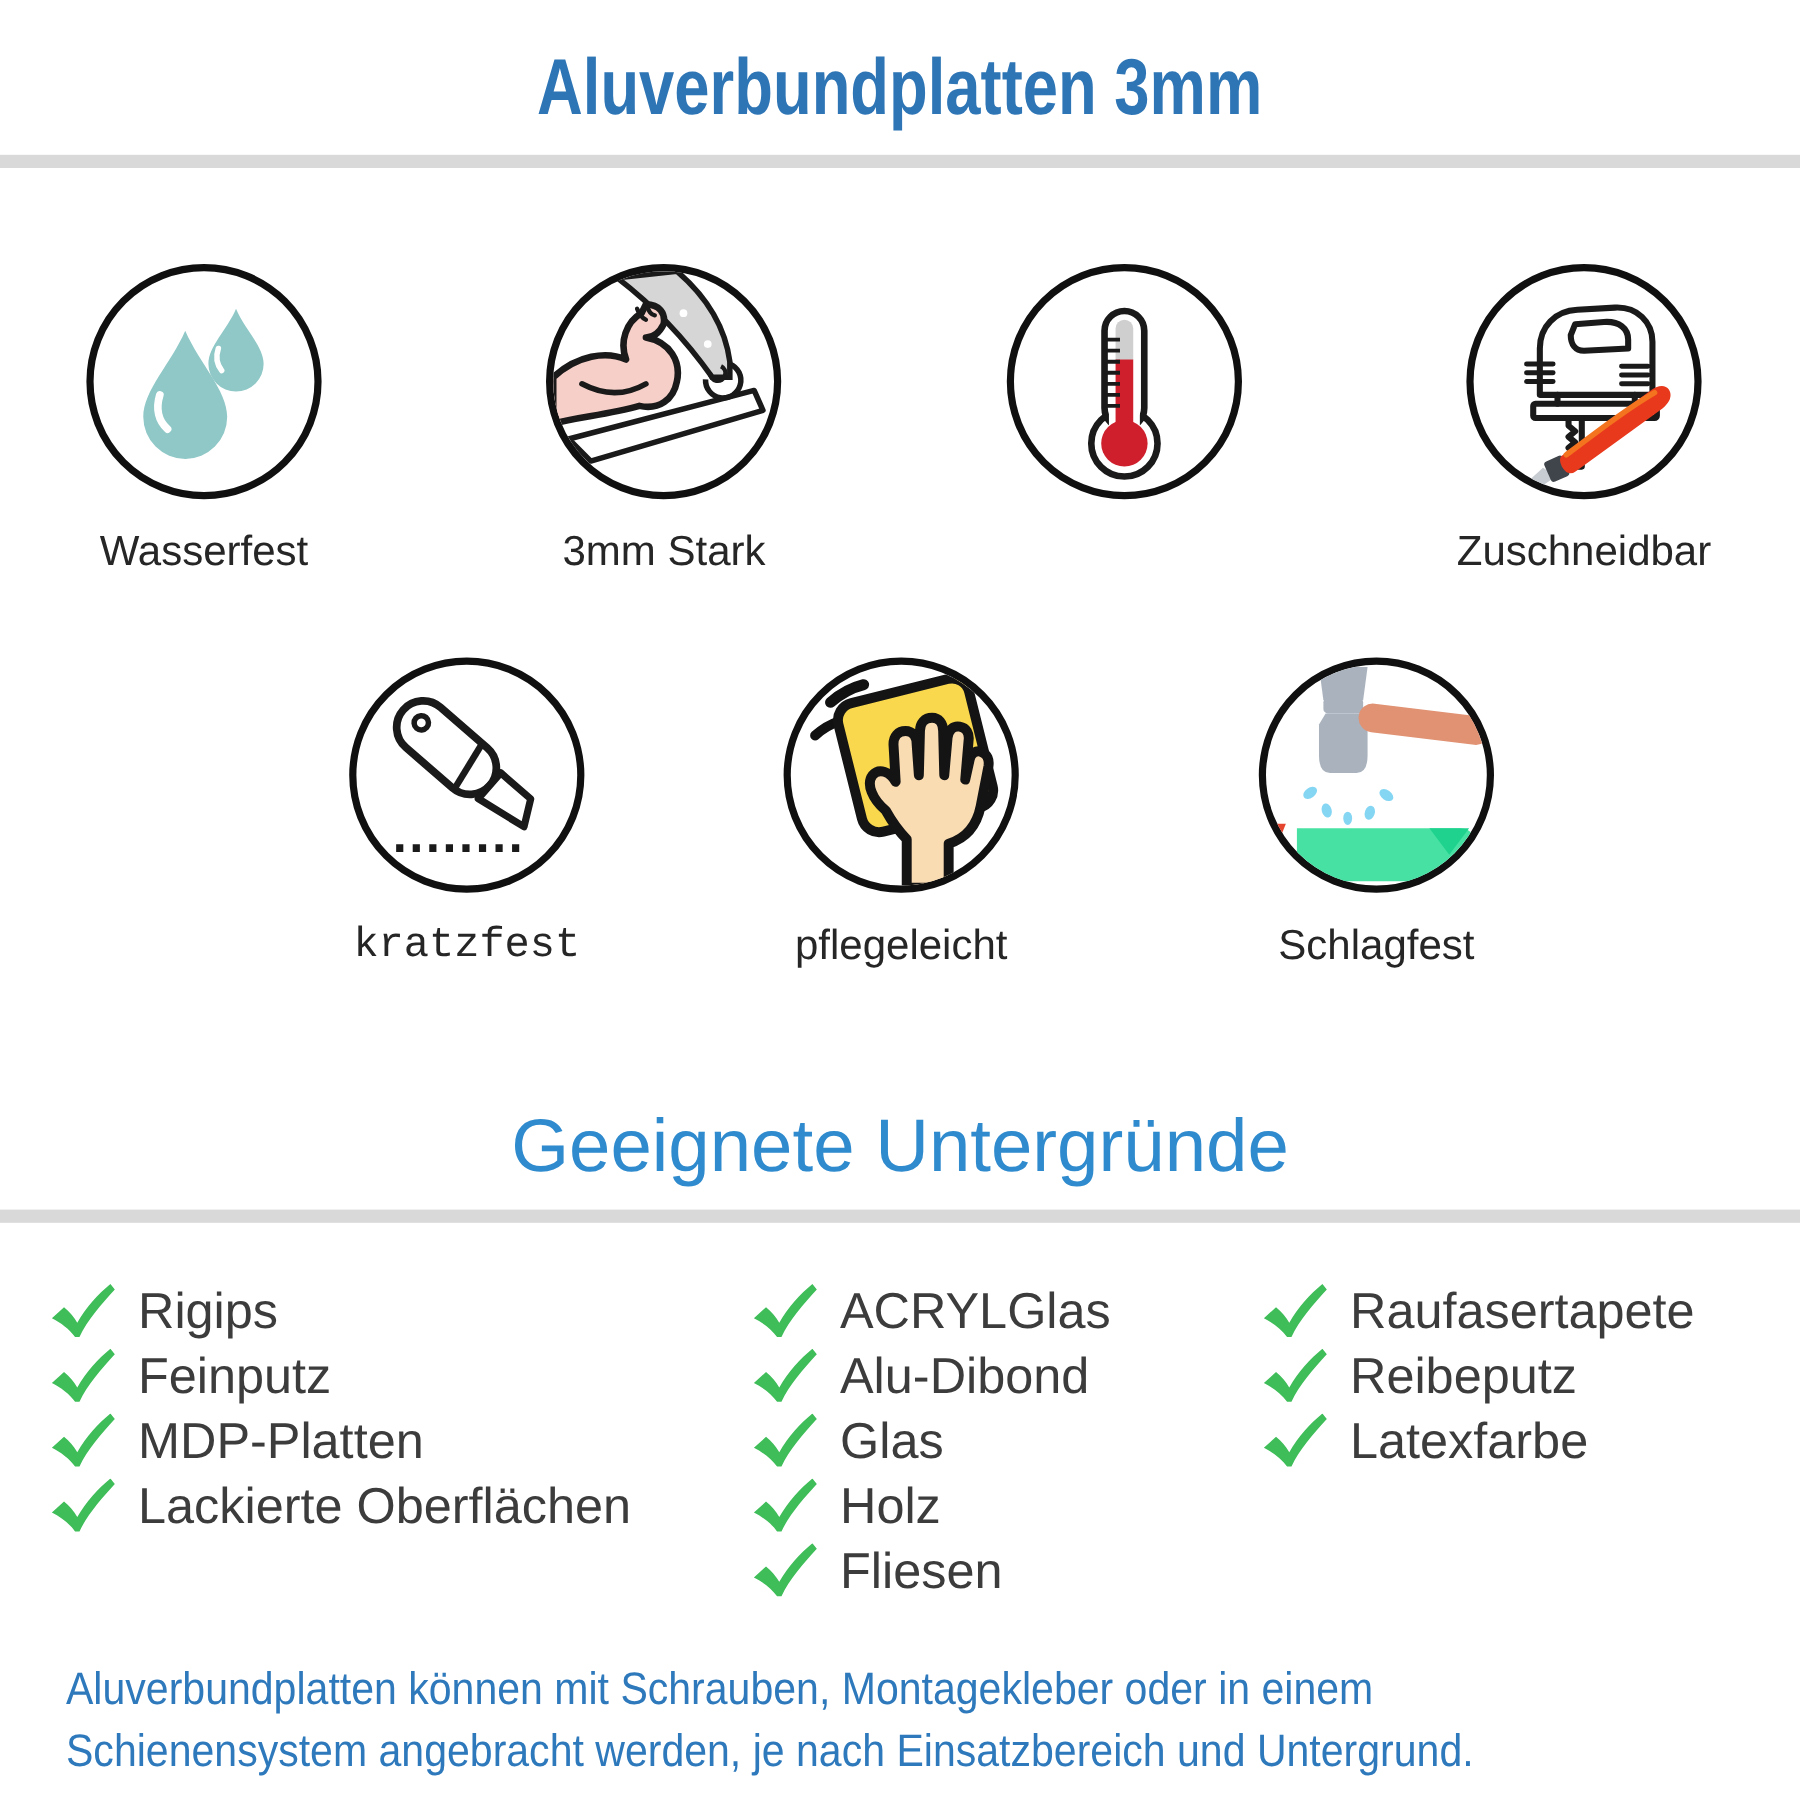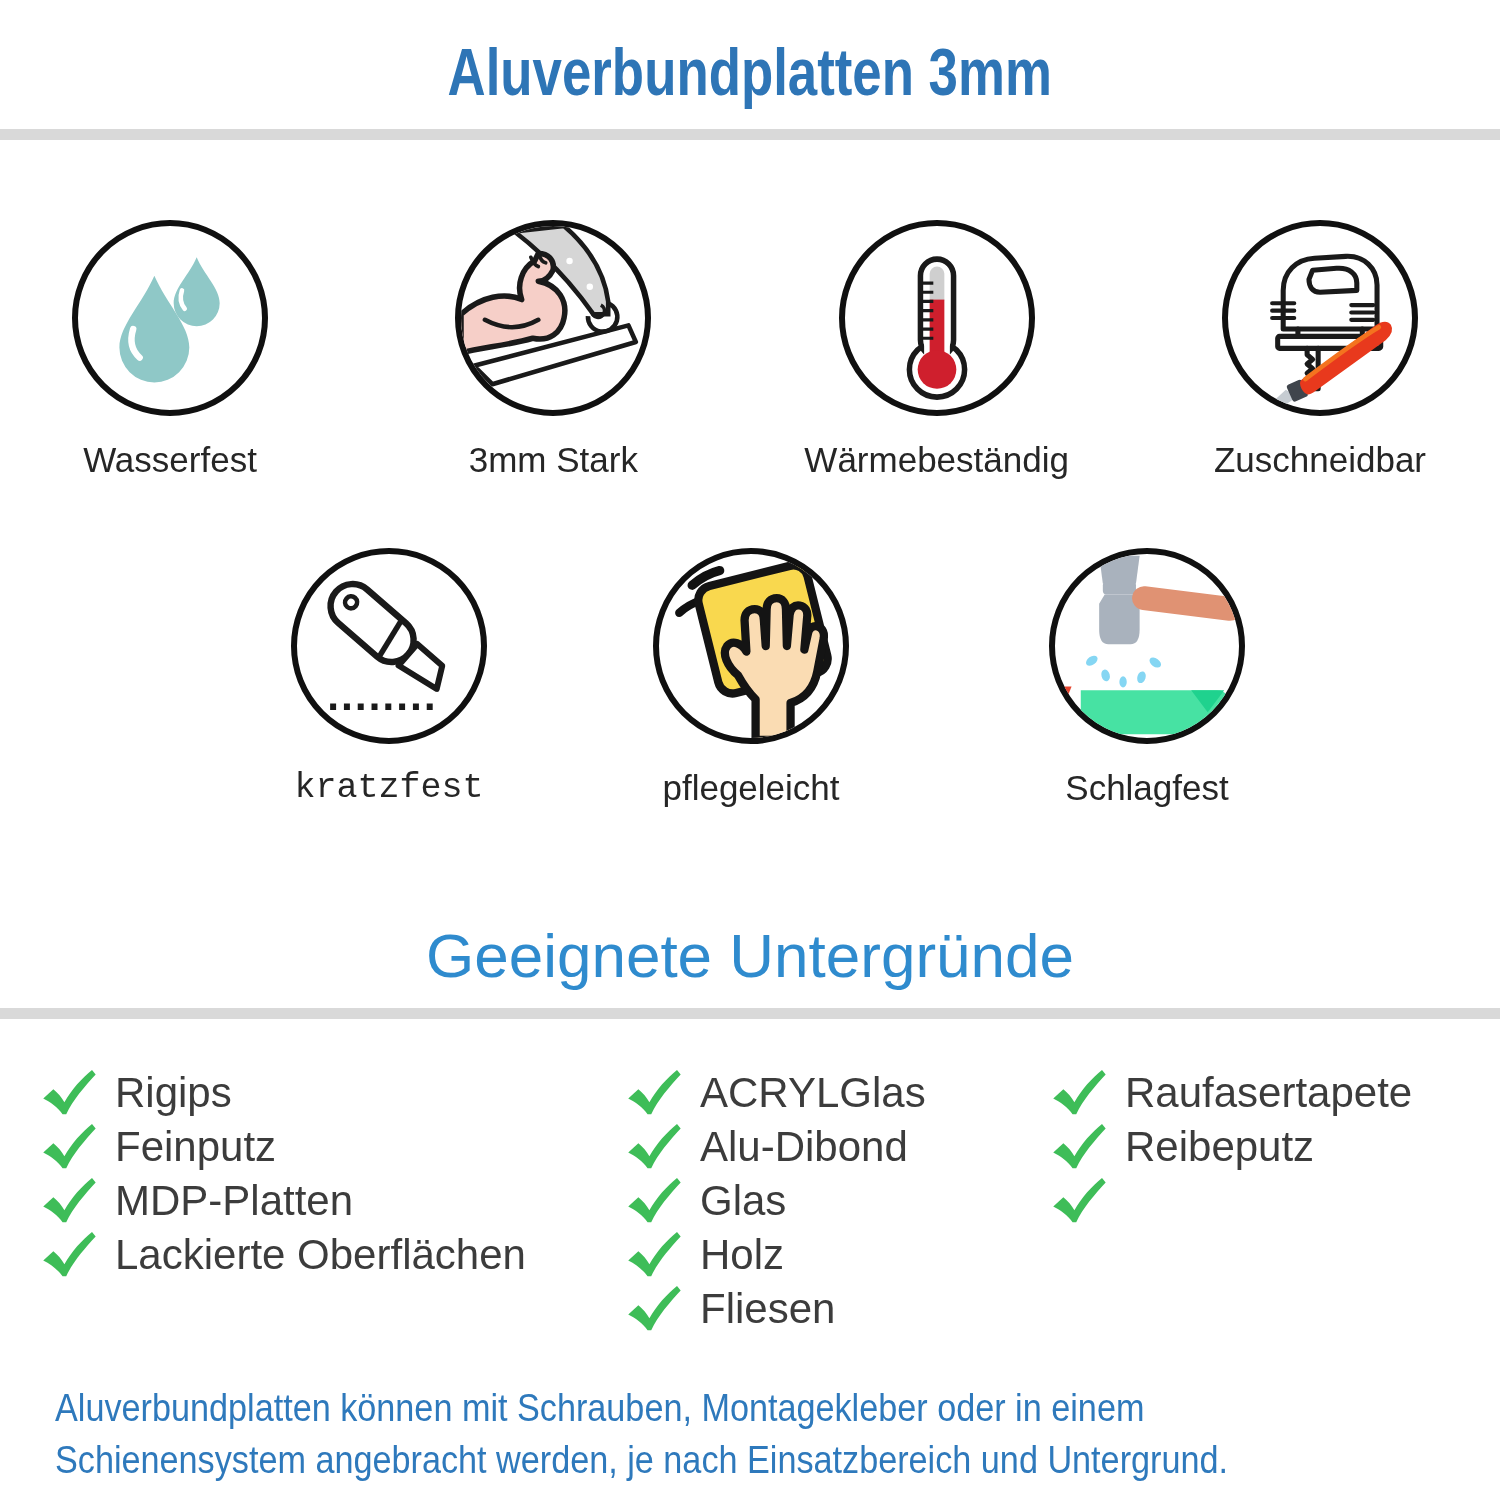--- a/index.html
+++ b/index.html
@@ -95,21 +95,20 @@
             <line x1="84" y1="62" x2="96" y2="62"></line>
               <line x1="84" y1="72" x2="96" y2="72"></line>
             <line x1="84" y1="82" x2="96" y2="82"></line>
               <line x1="84" y1="92" x2="96" y2="92"></line>
             <line x1="84" y1="102" x2="96" y2="102"></line>
               <line x1="84" y1="112" x2="96" y2="112"></line>
             <line x1="84" y1="122" x2="96" y2="122"></line>
           </g>
         </svg>
       </div>
-      <div class="f-label">Wärmebeständig</div>
     </div>
 
     <div class="feature">
       <div class="circle">
         <svg viewBox="0 0 200 200">
           <g fill="none" stroke="#1a1a1a" stroke-width="5.5" stroke-linejoin="round" stroke-linecap="round">
             <path d="M60,112 V70 C60,50 74,36 94,35 L128,33 C148,32 162,46 162,64 V112 Z"></path>
             <path d="M92,48 L118,46 C132,45 140,52 140,62 L140,70 L100,72 C92,72 88,66 88,58 Z"></path>
             <path d="M134,86 h24 M134,94 h24 M134,102 h24" stroke-width="4.5"></path>
             <path d="M48,84 h24 M48,92 h24 M48,100 h24" stroke-width="4.5"></path>
@@ -257,20 +256,21 @@
       <div class="check-item">
         <svg viewBox="0 0 60 50">
             <path d="M2,31 L13,21 C18,25 22,30 25,35 C33,21 44,9 55,0 L59,5 C47,18 34,33 27,48 L23,48 C18,41 10,35 2,31 Z" fill="#3ebd58"></path>
           </svg>
         <span class="check-label">Reibeputz</span>
       </div>
       <div class="check-item">
         <svg viewBox="0 0 60 50">
             <path d="M2,31 L13,21 C18,25 22,30 25,35 C33,21 44,9 55,0 L59,5 C47,18 34,33 27,48 L23,48 C18,41 10,35 2,31 Z" fill="#3ebd58"></path>
           </svg>
+        <span class="check-label">Latexfarbe</span>
       </div>
     </div>
   </div>
 
   <div class="footer">
     <div>Aluverbundplatten können mit Schrauben, Montagekleber oder in einem</div>
     <div>Schienensystem angebracht werden, je nach Einsatzbereich und Untergrund.</div>
   </div>
 
 </div>

